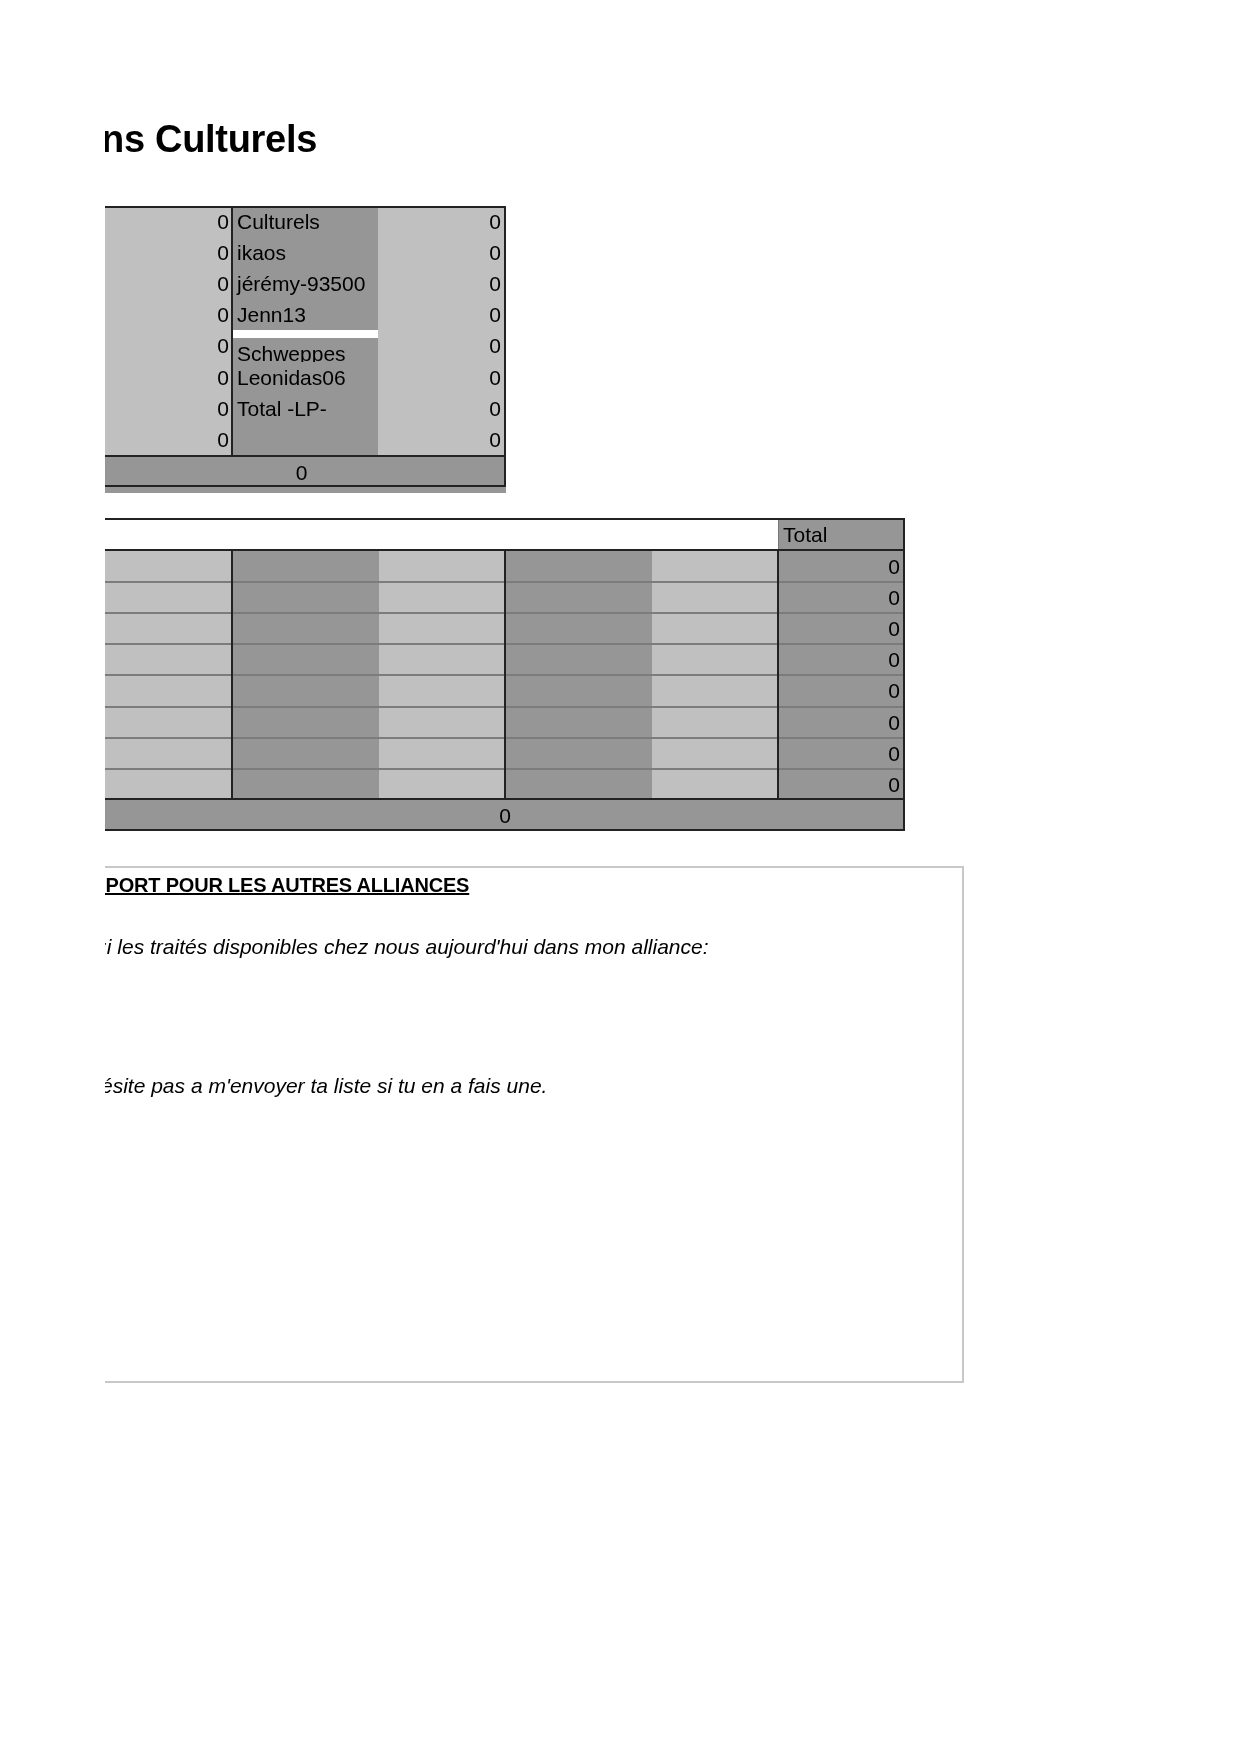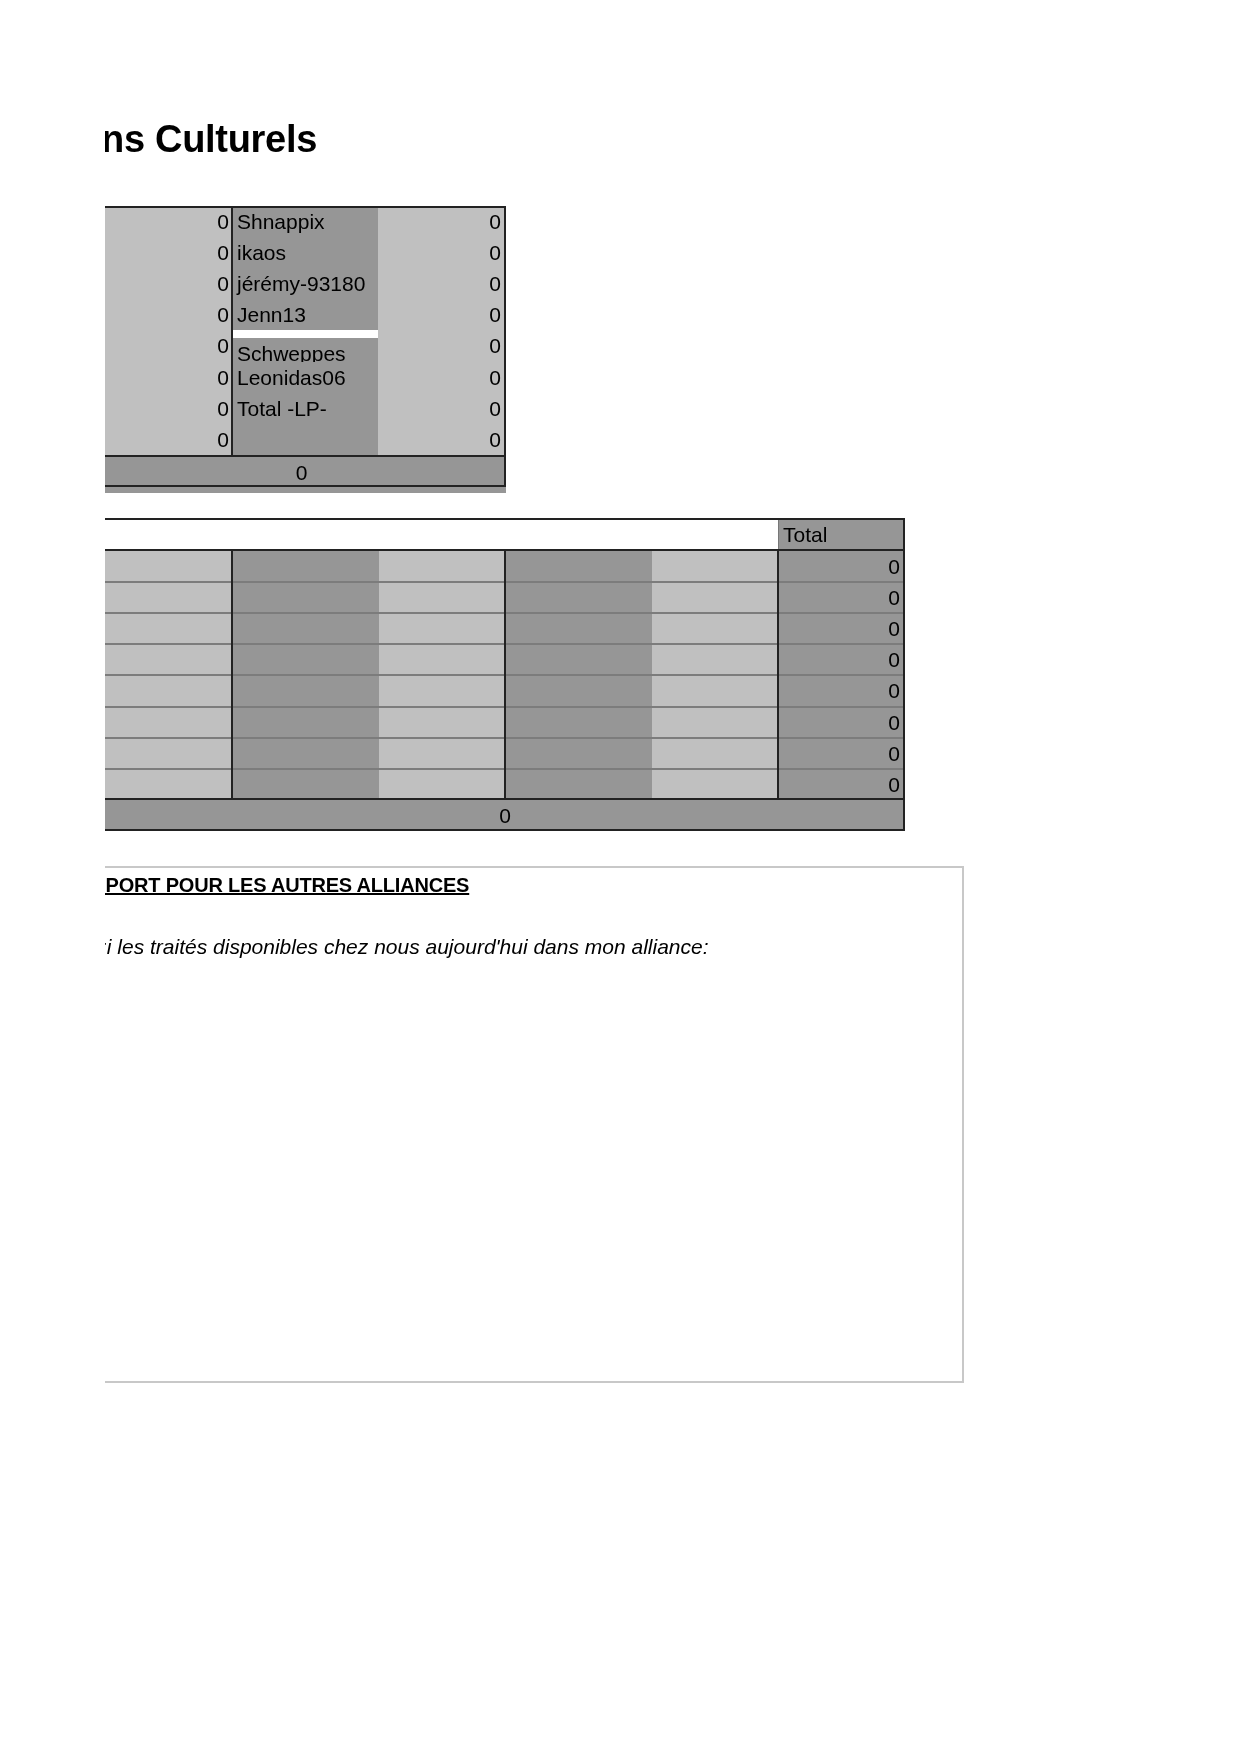--- a/index.html
+++ b/index.html
@@ -47,27 +47,27 @@
 </head>
 <body>
 
 <div class="clip">
 
   <div class="title">ns Culturels</div>
 
   <div id="t1">
     <div id="t1-rows">
         <div class="cell light num" style="left: 0px; top: 0px; width: 127px; height: 31px;">0</div>
-        <div class="cell dark txt" style="left: 128px; top: 0px; width: 145px; height: 31px;">Shnappix</div>
+        <div class="cell dark txt" style="left: 128px; top: 0px; width: 145px; height: 31px;">Culturels</div>
         <div class="cell light num" style="left: 273px; top: 0px; width: 126px; height: 31px;">0</div>
         <div class="cell light num" style="left: 0px; top: 31px; width: 127px; height: 31px;">0</div>
         <div class="cell dark txt" style="left: 128px; top: 31px; width: 145px; height: 31px;">ikaos</div>
         <div class="cell light num" style="left: 273px; top: 31px; width: 126px; height: 31px;">0</div>
         <div class="cell light num" style="left: 0px; top: 62px; width: 127px; height: 31px;">0</div>
-        <div class="cell dark txt" style="left: 128px; top: 62px; width: 145px; height: 31px;">jérémy-93180</div>
+        <div class="cell dark txt" style="left: 128px; top: 62px; width: 145px; height: 31px;">jérémy-93500</div>
         <div class="cell light num" style="left: 273px; top: 62px; width: 126px; height: 31px;">0</div>
         <div class="cell light num" style="left: 0px; top: 93px; width: 127px; height: 31px;">0</div>
         <div class="cell dark txt" style="left: 128px; top: 93px; width: 145px; height: 31px;">Jenn13</div>
         <div class="cell light num" style="left: 273px; top: 93px; width: 126px; height: 31px;">0</div>
         <div class="cell light num" style="left: 0px; top: 124px; width: 127px; height: 32px;">0</div>
         <div class="cell dark txt" style="left: 128px; top: 132px; width: 145px; height: 32px;">Schweppes</div>
         <div class="cell light num" style="left: 273px; top: 124px; width: 126px; height: 32px;">0</div>
         <div class="cell light num" style="left: 0px; top: 156px; width: 127px; height: 31px;">0</div>
         <div class="cell dark txt" style="left: 128px; top: 156px; width: 145px; height: 31px;">Leonidas06</div>
         <div class="cell light num" style="left: 273px; top: 156px; width: 126px; height: 31px;">0</div>
@@ -155,15 +155,16 @@
     <div class="tot-line"></div>
     <div class="vl" style="left:126px;"></div>
     <div class="vl" style="left:399px;"></div>
     <div class="vl" style="left:672px;"></div>
     <div class="frame"></div>
   </div>
 
   <div id="notes">
     <div class="heading">'PORT POUR LES AUTRES ALLIANCES</div>
     <div class="line" style="top:67px;">:i les traités disponibles chez nous aujourd'hui  dans mon alliance:</div>
+    <div class="line" style="top:206px;">ésite pas a m'envoyer ta liste si tu en a fais une.</div>
   </div>
 
 </div>
 
 </body></html>

